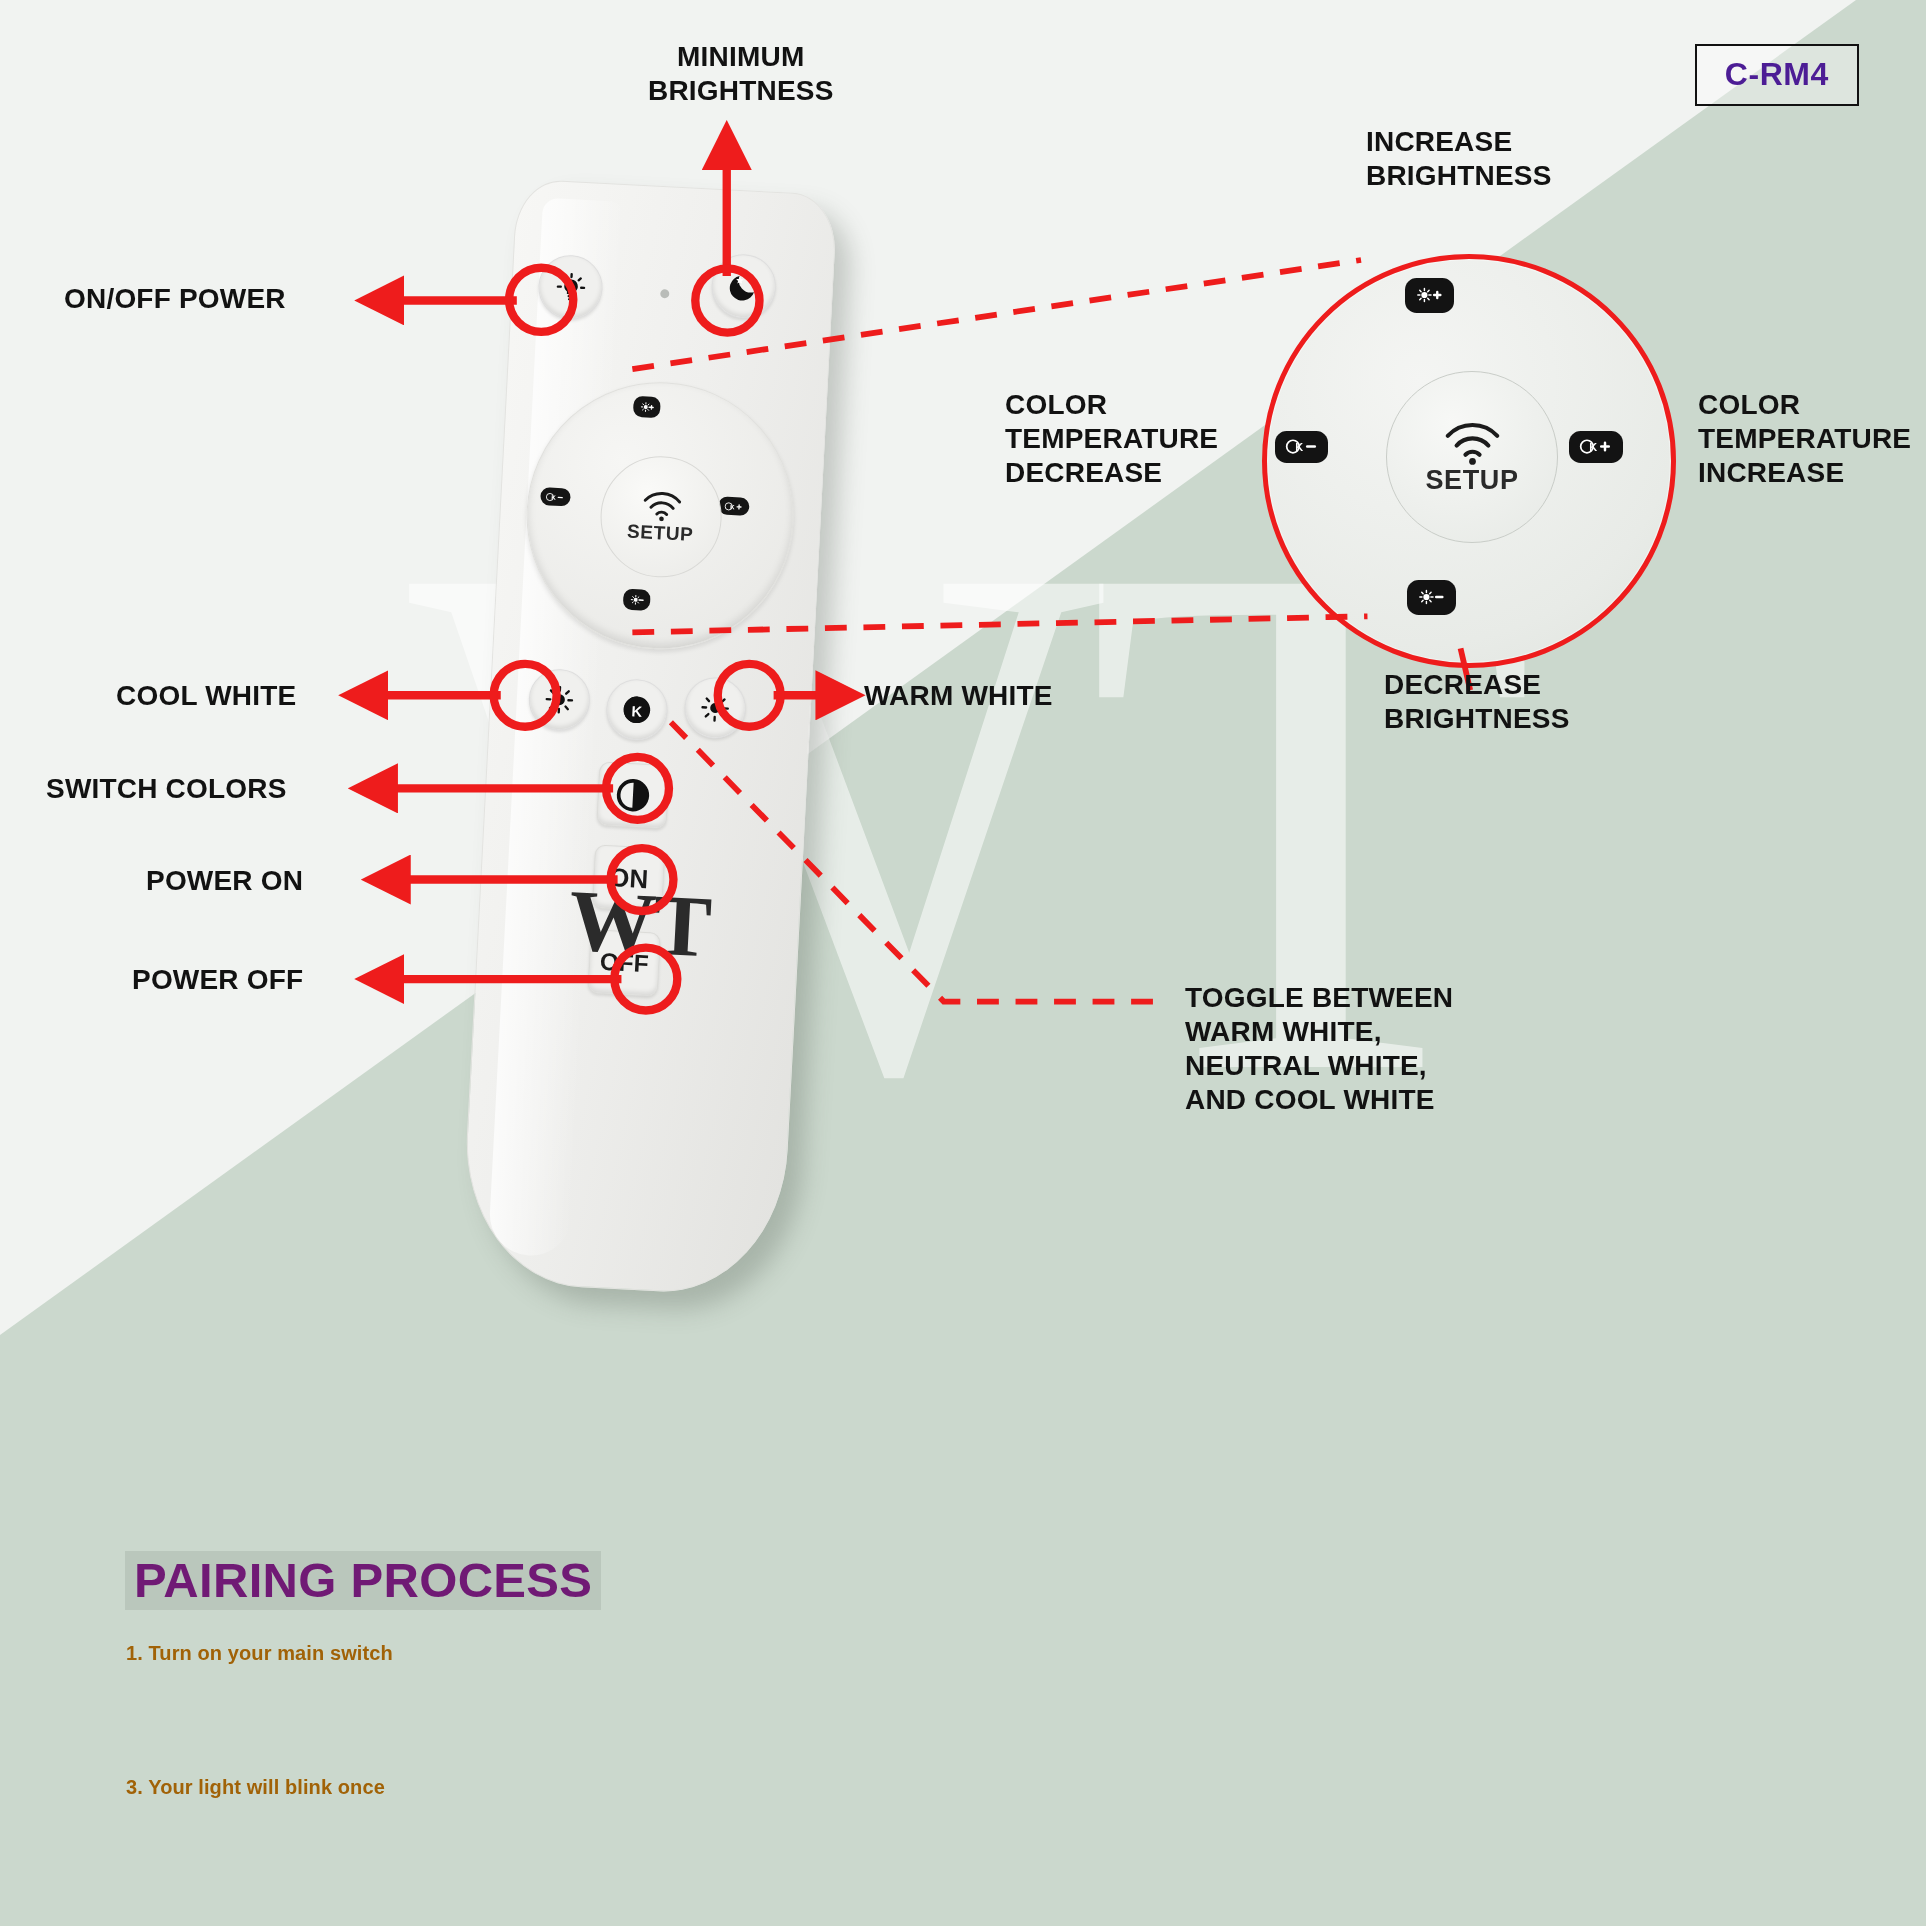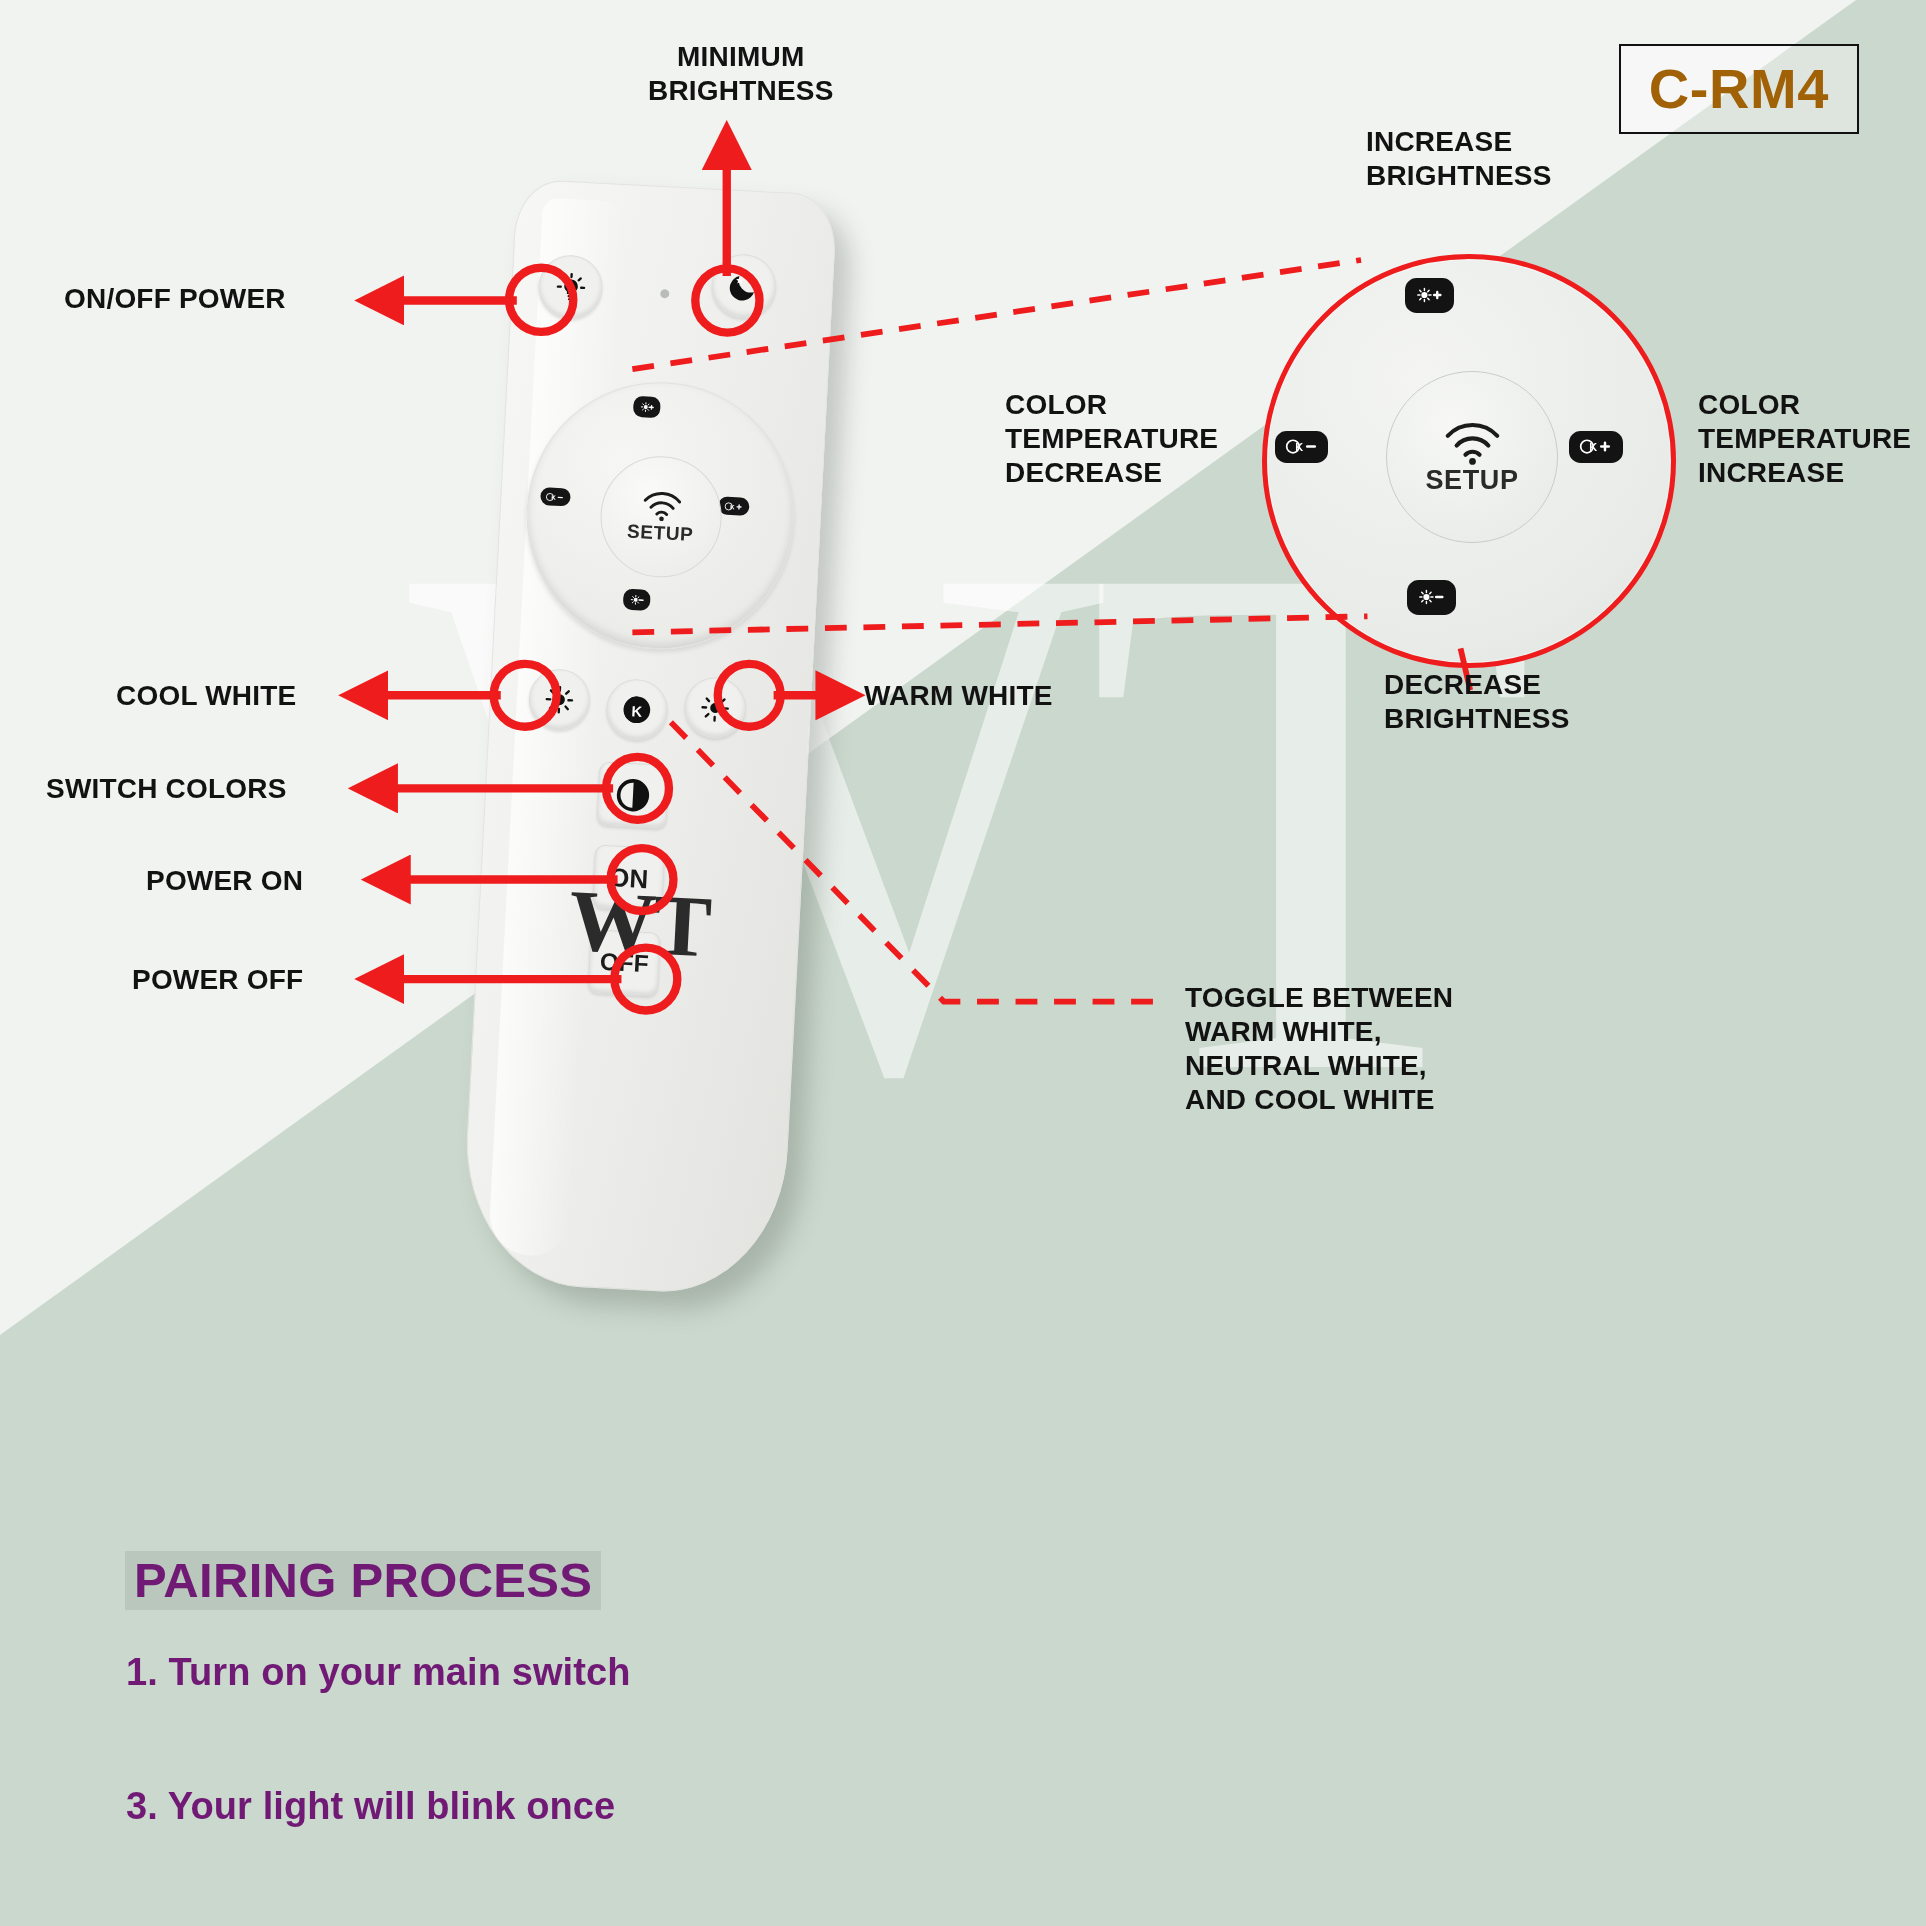--- a/index.html
+++ b/index.html
@@ -42,24 +42,24 @@
     user-select: none;
   }
   
   .model-badge {
     position: absolute;
     right: 67px;
     top: 44px;
     border: 2.6px solid #111;
     background: rgba(255,255,255,0.35);
     padding: 10.3px 28px;
-    font-size: 56px;
+    font-size: 32px;
     font-weight: bold;
     letter-spacing: 0.6px;
-    color: #a16207;
+    color: #4c1d95;
   }
   
   .remote {
     position: absolute;
     left: 488px;
     top: 186px;
     width: 321px;
     height: 1104px;
     transform: rotate(3deg);
   }
@@ -229,25 +229,24 @@
     font-size: 49px;
     font-weight: bold;
     color: #701a75;
     background: rgba(150,160,150,0.30);
     padding: 1.3px 9px;
     letter-spacing: 0.3px;
   }
   .pairing-step {
     position: absolute;
     left: 126px;
-    font-size: 38px;
-    font-weight: bold;
-    color: #701a75;
+    font-size: 20px;
+    font-weight: bold;
+    color: #a16207;
     letter-spacing: 0.1px;
-    margin-top: 9px;
   }
 </style>
 </head>
 <body>
 
 <div id="page">
 
   <div class="bg-light"></div>
   <div class="bg-green"></div>
 

